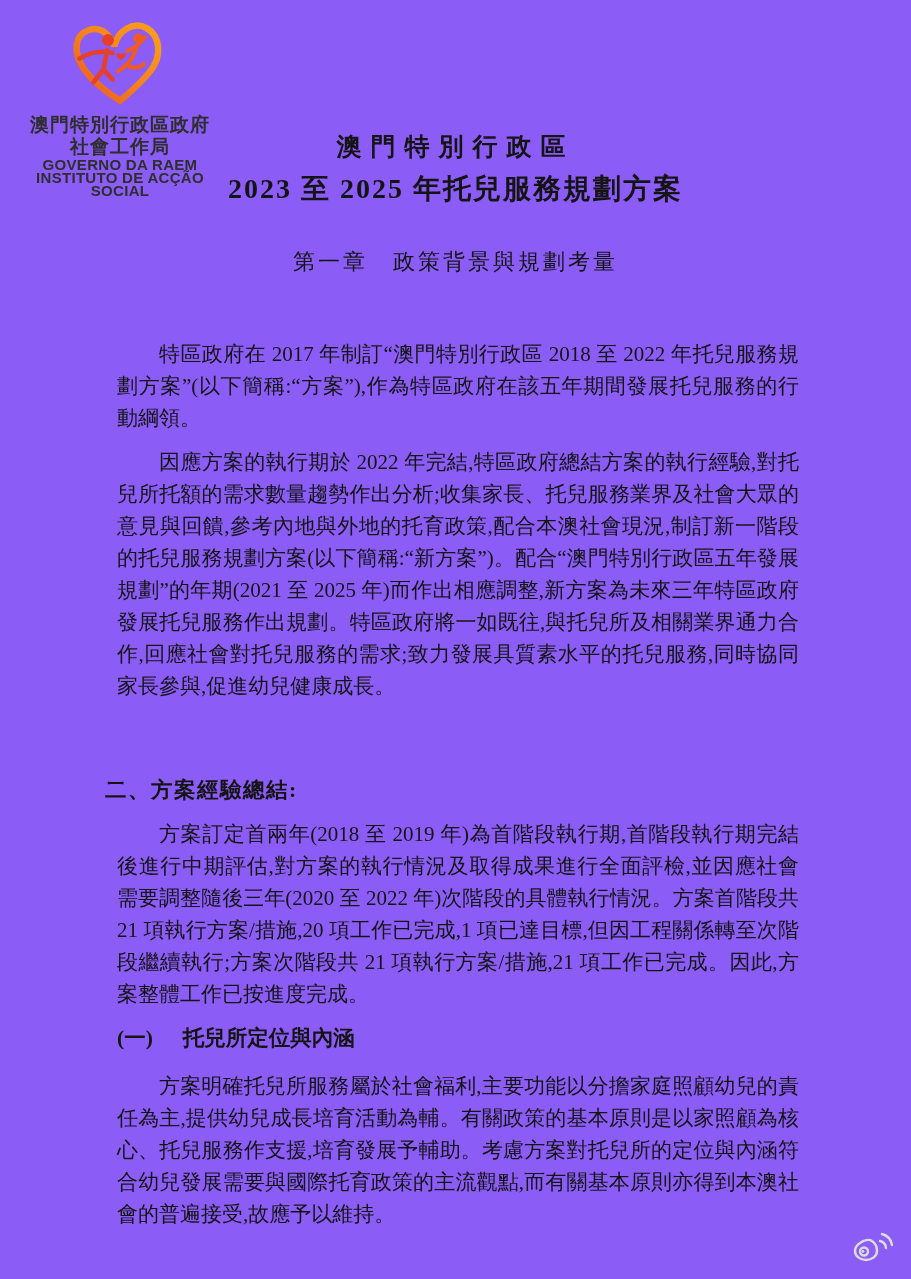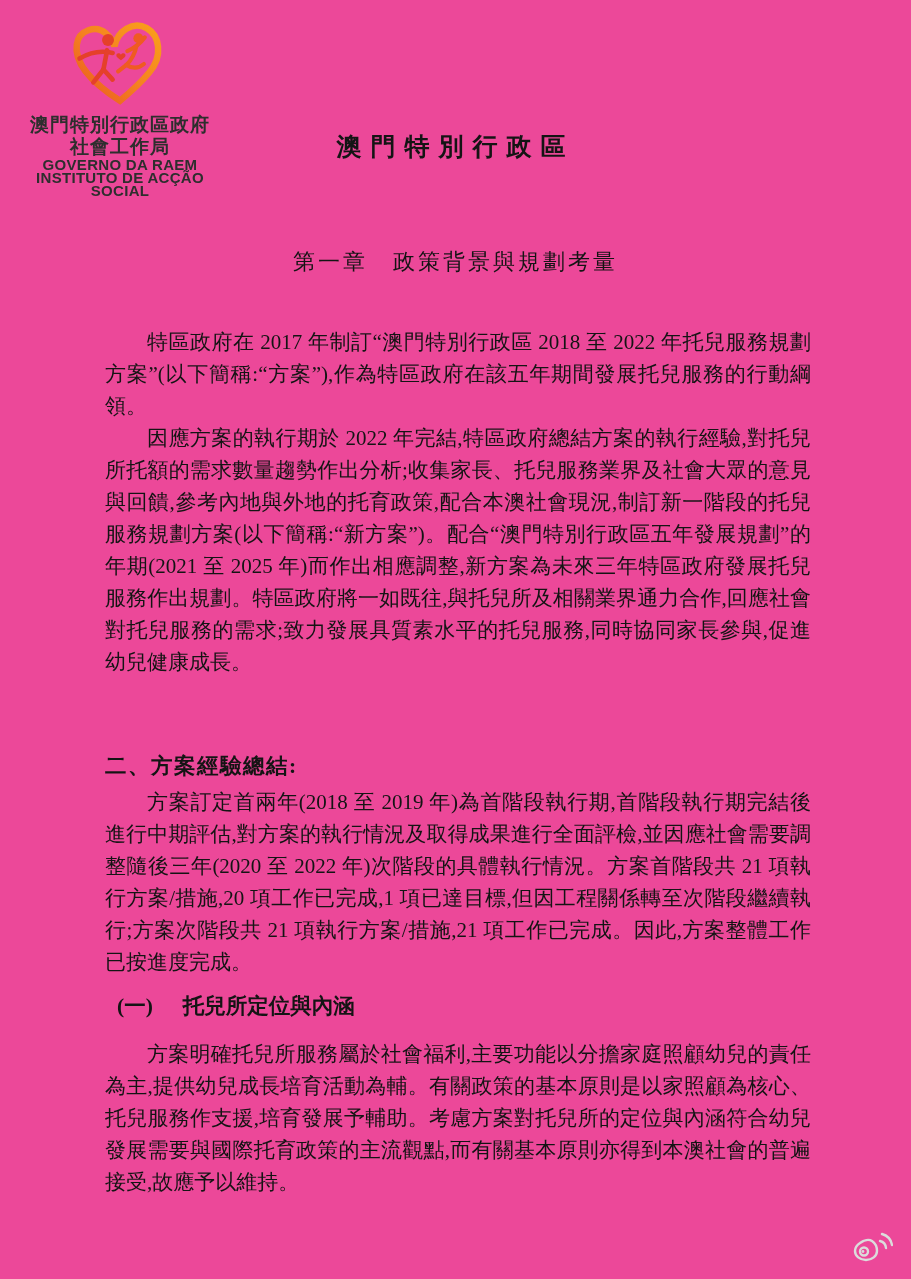--- a/index.html
+++ b/index.html
@@ -1,21 +1,21 @@
 <!DOCTYPE html>
 <html><head>
 <meta charset="utf-8">
 <style>
   html,body { margin:0; padding:0; background:#ffffff; }
   body {
     width:911px; height:1279px;
     font-family:"Liberation Serif","DejaVu Serif",serif;
     color:#141414;
   }
-  .page { position:relative; width:911px; height:1279px; background:#ec4899; overflow:hidden; }
+  .page { position:relative; width:911px; height:1279px; background:#8b5cf6; overflow:hidden; }
 
   
   .logo-block { position:absolute; left:24px; top:18px; width:192px; text-align:center; }
   .logo-heart { display:block; margin:0 auto 4px auto; }
   .org-zh {
     font-family:"Liberation Sans","DejaVu Sans",sans-serif;
     font-weight:bold; color:#2e2e2e; font-size:19px; line-height:22px; letter-spacing:1px;
   }
   .org-pt {
     font-family:"Liberation Sans","DejaVu Sans",sans-serif;
@@ -32,21 +32,21 @@
   .content {
     position:absolute; left:105px; top:326px; width:706px;
     font-size:21px; line-height:32px; text-align:justify;
     text-justify:inter-ideograph;
   }
   .sec-heading { font-weight:bold; font-size:21.5px; letter-spacing:1.5px; line-height:32px; }
   .heading-1 { margin:0 0 12px 0; }
   .heading-2 { margin:72px 0 4px 0; }
   .sub-heading { font-weight:bold; font-size:21.5px; margin:12px 0 16px 12px; line-height:32px; }
   .sub-heading .sub-num { margin-right:30px; letter-spacing:0; }
-  .content p { margin:0; text-indent:2em; }
+  .content p { margin:12px; text-indent:2em; }
 
   
   .watermark {
     position:absolute; right:18px; top:1231px;
     display:flex; align-items:center; gap:7px;
     user-select:none;
   }
   .watermark-text {
     font-family:"Liberation Sans","DejaVu Sans",sans-serif;
     font-weight:bold; font-size:27px; letter-spacing:2px;
@@ -91,20 +91,21 @@
       <path d="M61 40 c-1.5 -2.5, -5 -2, -5 0.8 c0 1.8, 2.5 3.4, 5 5 c2.5 -1.6, 5 -3.2, 5 -5 c0 -2.8, -3.5 -3.3, -5 -0.8 Z" fill="#e5402a"></path>
     </svg>
     <div class="org-zh">澳門特別行政區政府</div>
     <div class="org-zh">社會工作局</div>
     <div class="org-pt">GOVERNO DA RAEM</div>
     <div class="org-pt">INSTITUTO DE ACÇÃO SOCIAL</div>
   </div>
 
   <div class="title-block">
     <div class="title-line1">澳門特別行政區</div>
+    <div class="title-line2">2023 至 2025 年托兒服務規劃方案</div>
   </div>
 
   <div class="chapter">第一章　政策背景與規劃考量</div>
 
   <div class="content">
 
     <p>特區政府在 2017 年制訂“澳門特別行政區 2018 至 2022 年托兒服務規劃方案”(以下簡稱:“方案”),作為特區政府在該五年期間發展托兒服務的行動綱領。</p>
     <p>因應方案的執行期於 2022 年完結,特區政府總結方案的執行經驗,對托兒所托額的需求數量趨勢作出分析;收集家長、托兒服務業界及社會大眾的意見與回饋,參考內地與外地的托育政策,配合本澳社會現況,制訂新一階段的托兒服務規劃方案(以下簡稱:“新方案”)。配合“澳門特別行政區五年發展規劃”的年期(2021 至 2025 年)而作出相應調整,新方案為未來三年特區政府發展托兒服務作出規劃。特區政府將一如既往,與托兒所及相關業界通力合作,回應社會對托兒服務的需求;致力發展具質素水平的托兒服務,同時協同家長參與,促進幼兒健康成長。</p>
 
     <div class="sec-heading heading-2">二、方案經驗總結:</div>

